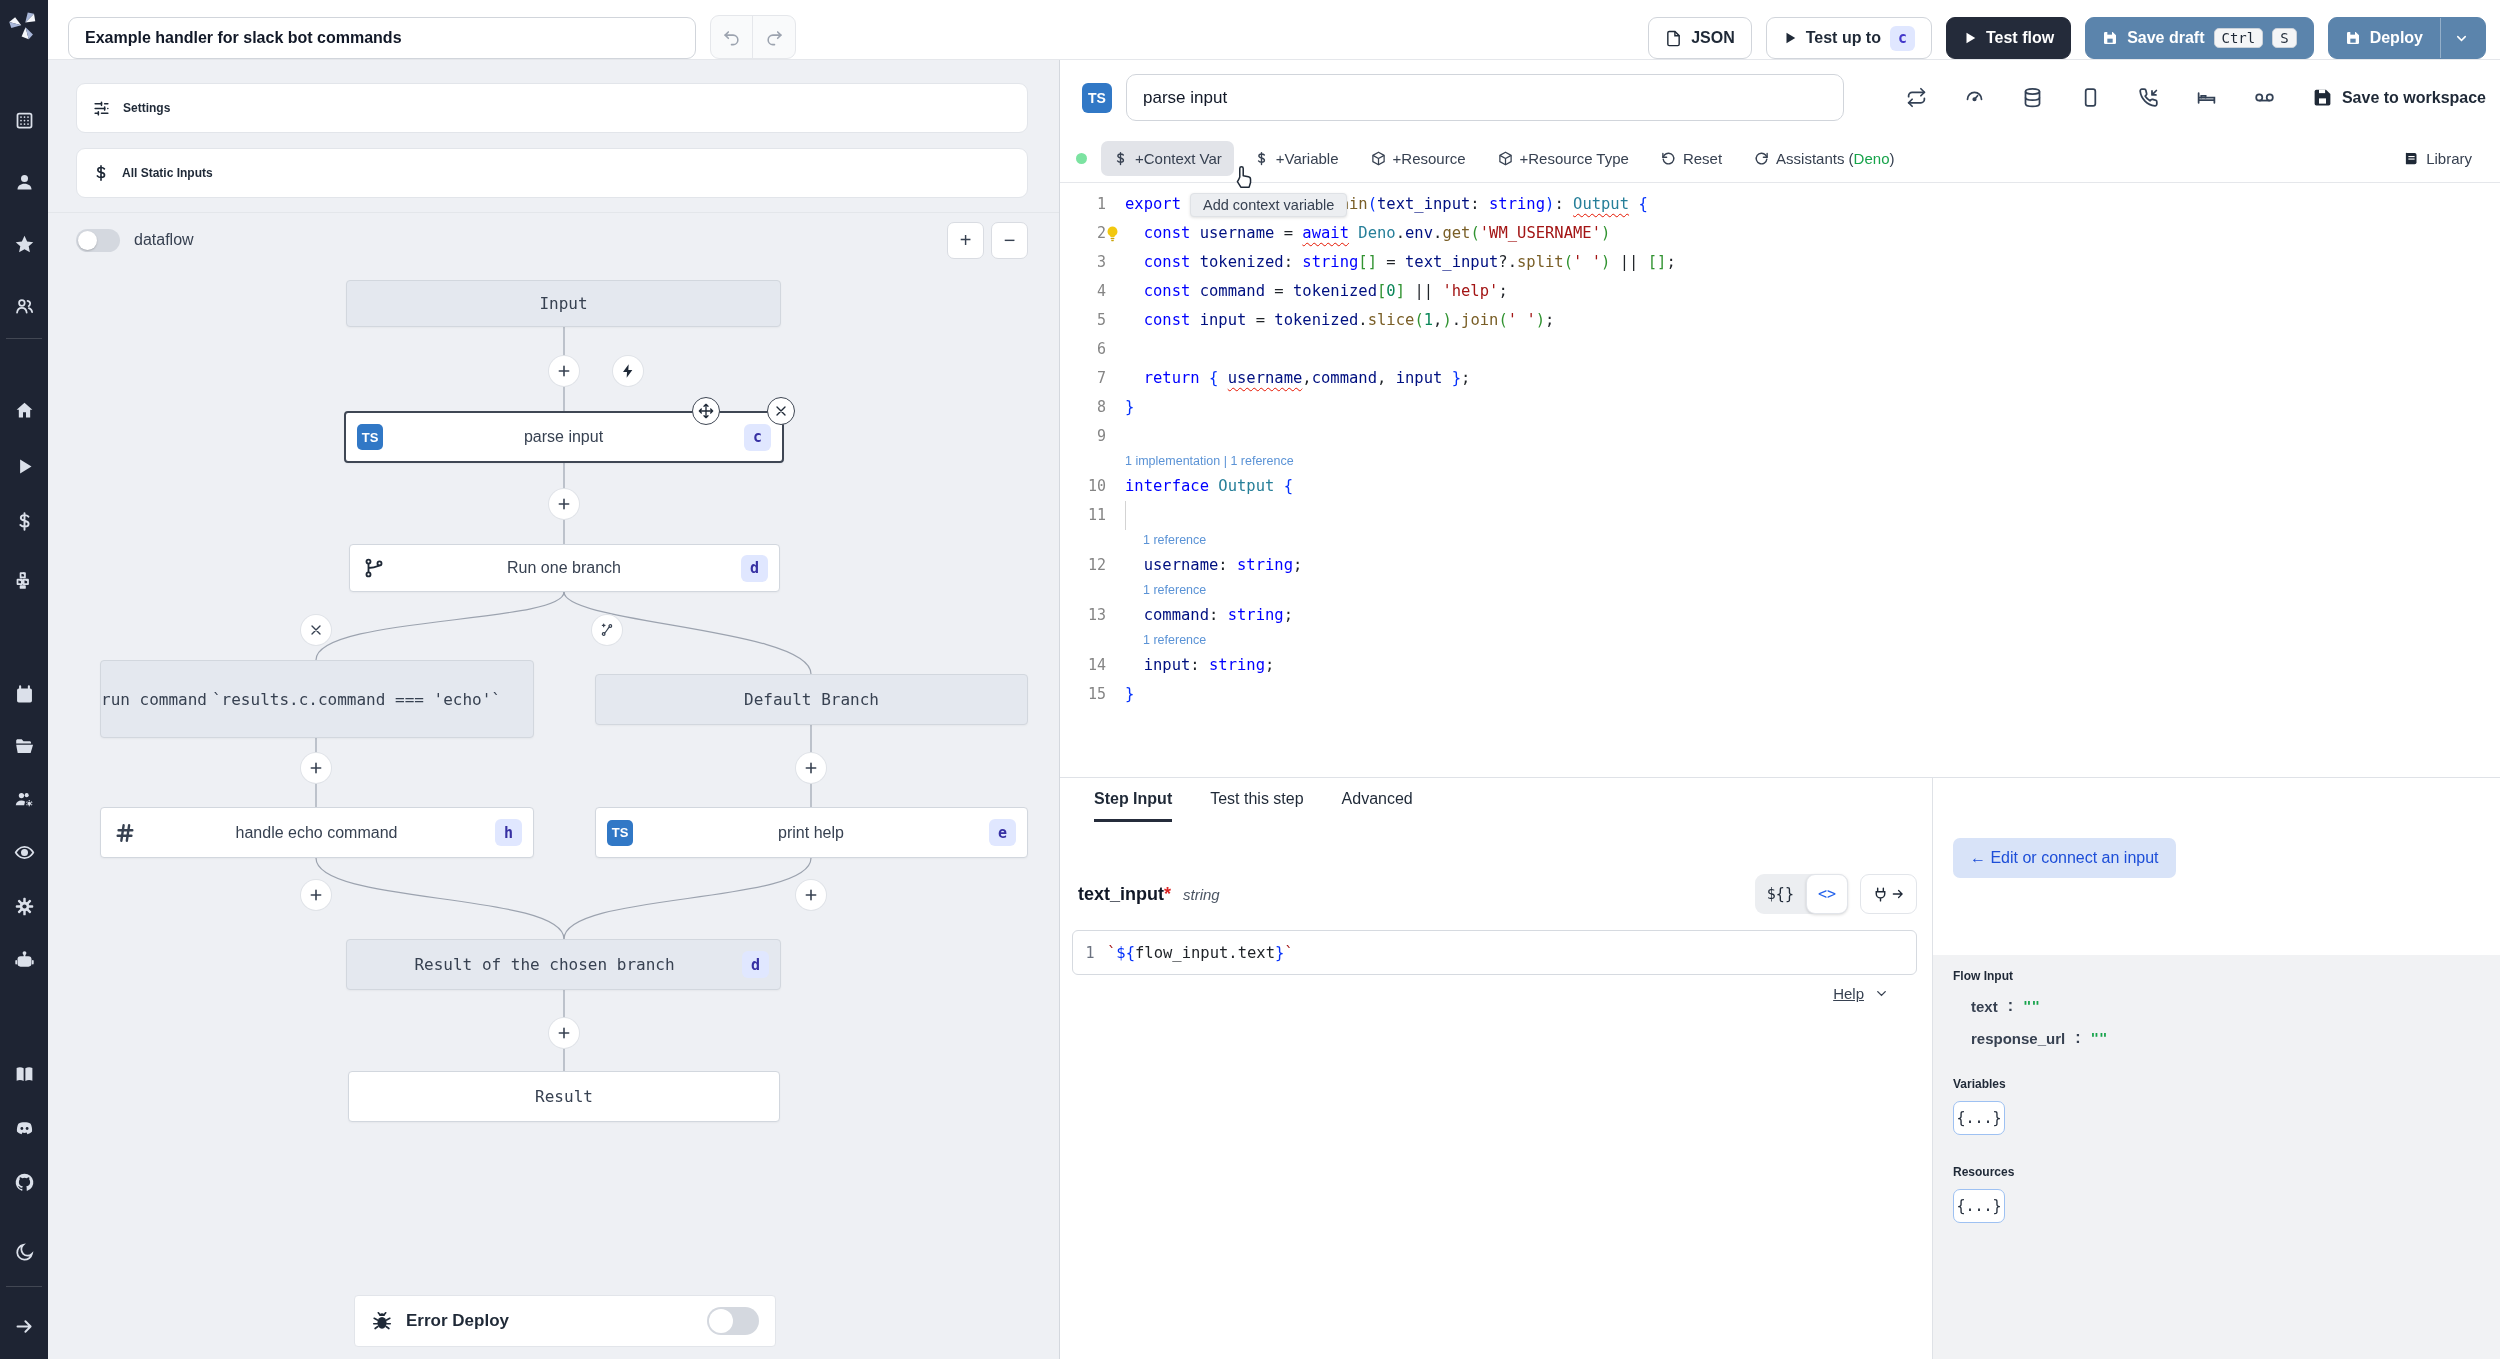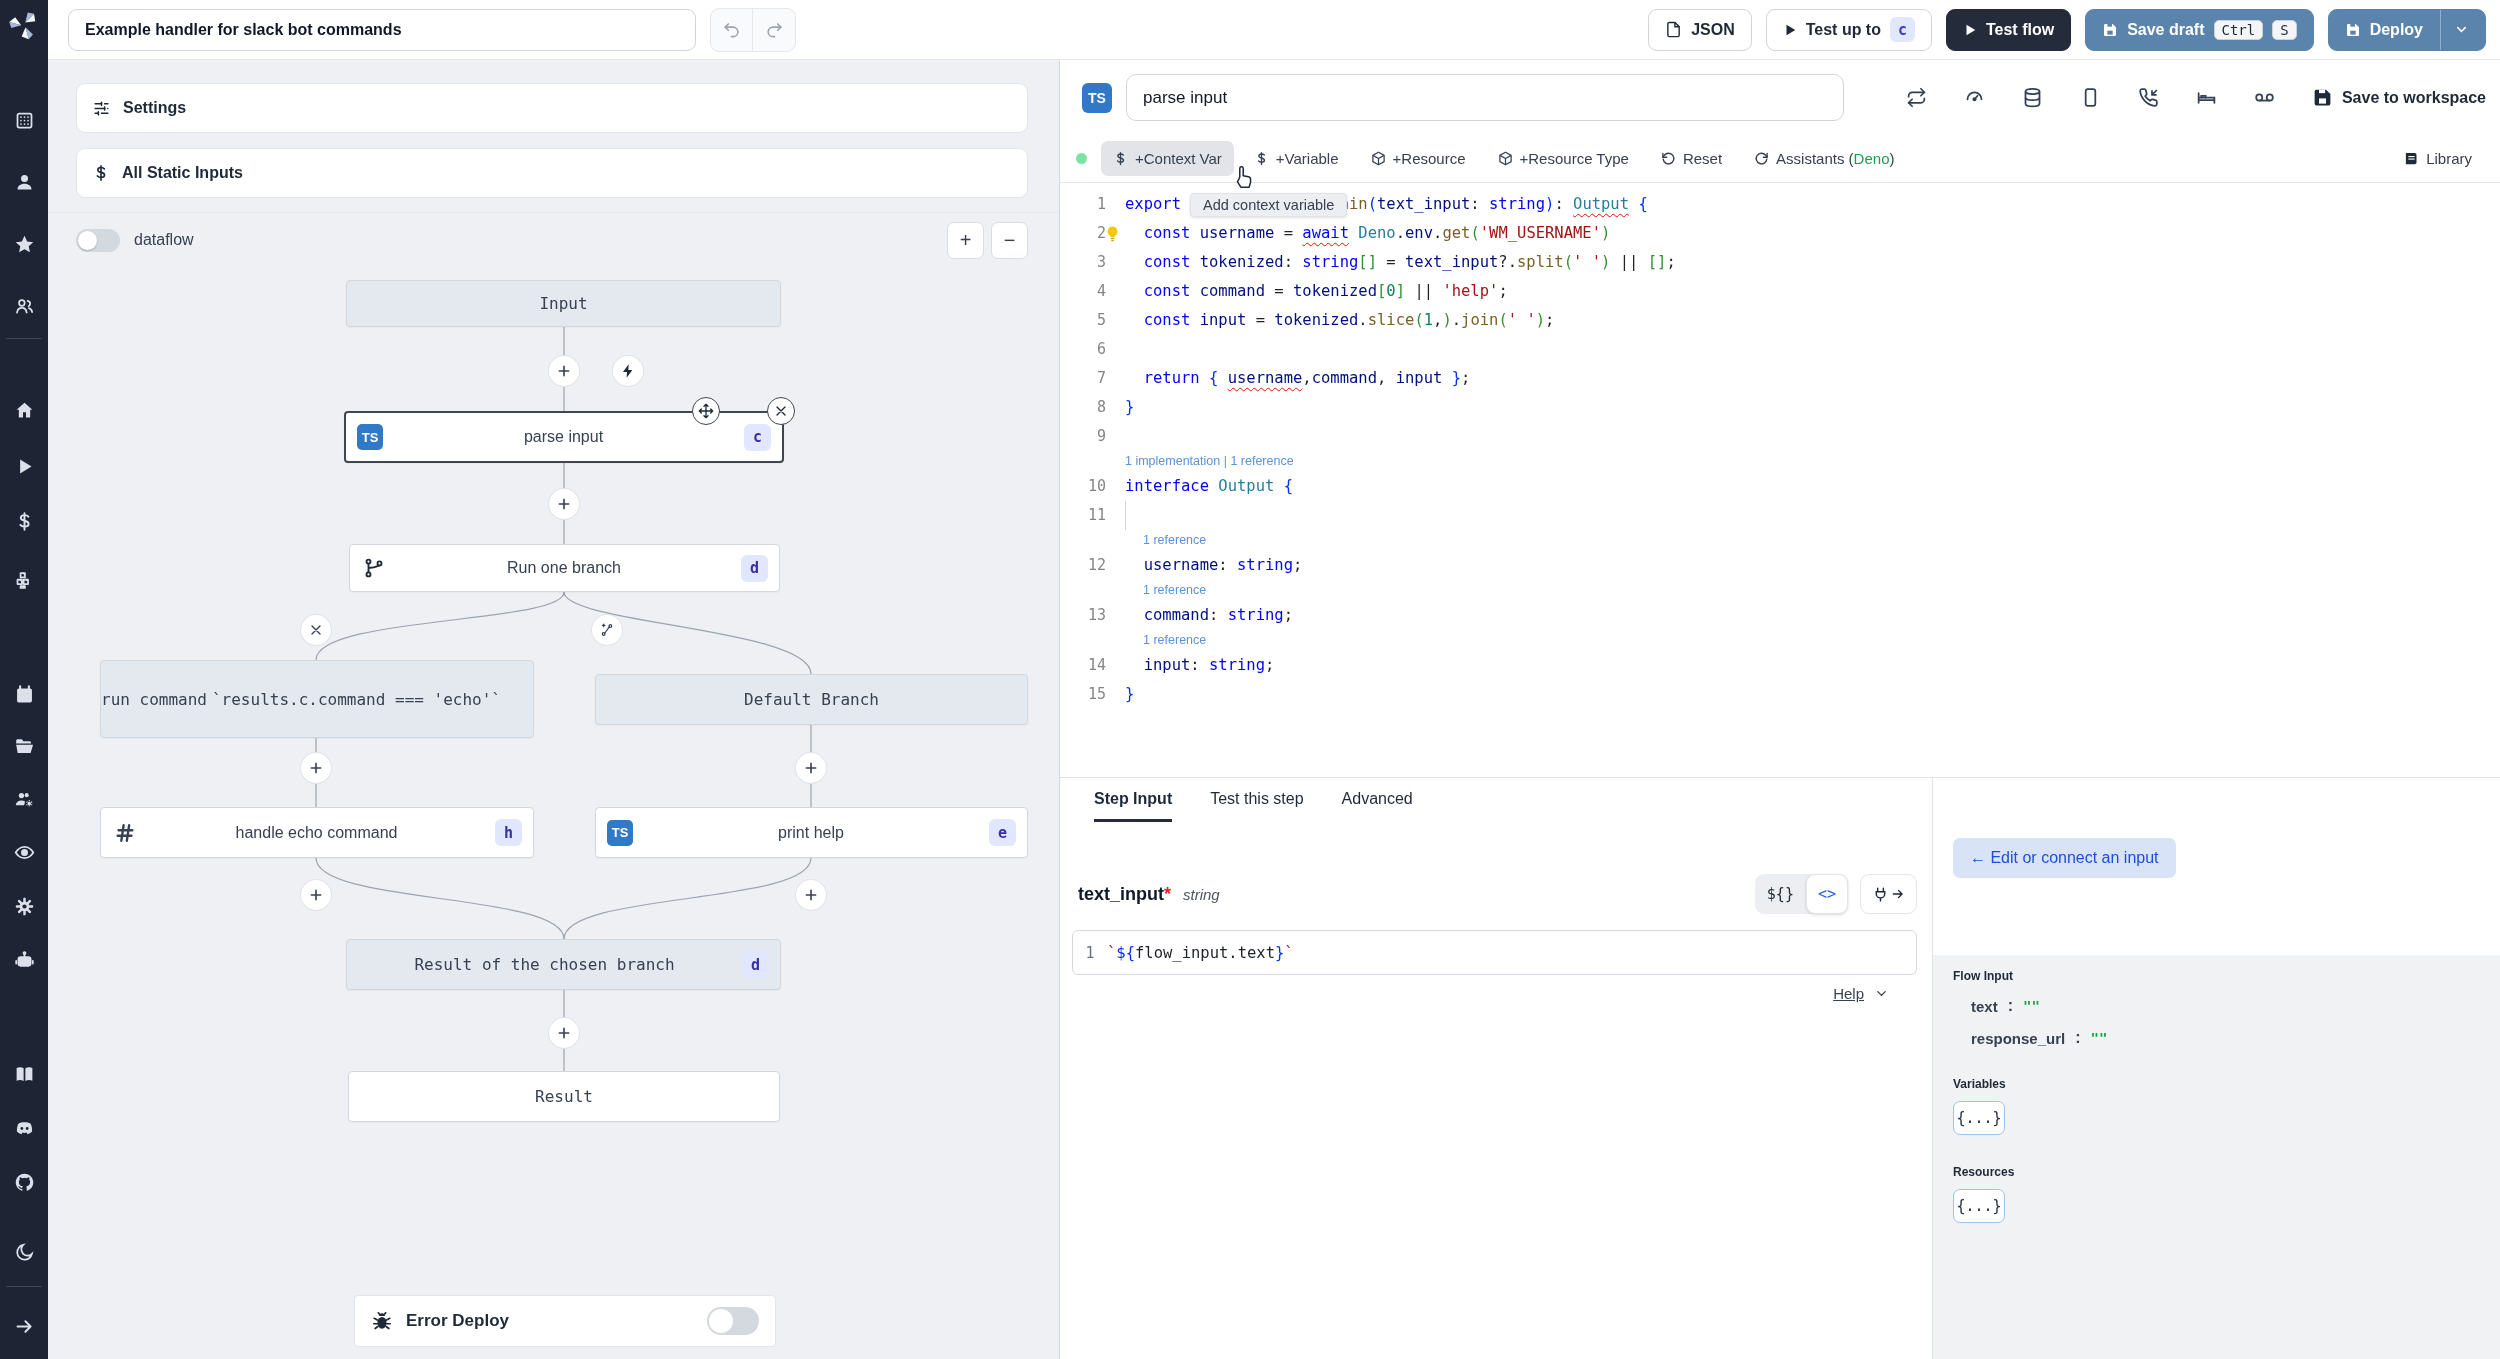--- a/index.html
+++ b/index.html
@@ -12,21 +12,21 @@
   
   .sidebar { position:absolute; left:0; top:0; width:48px; height:1359px; background:#1e2433; z-index:30;
              display:flex; flex-direction:column; align-items:center; }
   .sb-logo { margin-top:8px; width:34px; height:34px; display:flex; align-items:center; justify-content:center; cursor:pointer; }
   .sb-ic { width:48px; height:40px; display:flex; align-items:center; justify-content:center; color:#dbe0ea; cursor:pointer; position:absolute; left:0; }
   .sb-ic svg { width:21px; height:21px; }
   .sb-div { position:absolute; left:6px; width:36px; height:1px; background:rgba(255,255,255,0.16); }
 
   
   .topbar { position:absolute; left:48px; top:0; width:2452px; height:60px; background:#fff; border-bottom:1px solid #e5e7eb;
-            display:flex; align-items:center; padding:0 14px 0 20px; gap:14px; z-index:20; }
+            display:flex; align-items:flex-end; padding:0 14px 0 20px; gap:14px; z-index:20; }
   .title-box { width:628px; height:42px; border:1px solid #d1d5db; border-radius:9px; display:flex; align-items:center;
                padding:0 16px; font-size:16px; font-weight:700; color:#111827; }
   .undo-grp { display:flex; border:1px solid #e5e7eb; border-radius:9px; overflow:hidden; background:#f9fafb; }
   .undo-btn { width:42px; height:42px; display:flex; align-items:center; justify-content:center; color:#9ca3af; border-right:1px solid #e5e7eb; cursor:pointer;}
   .undo-btn:last-child { border-right:none; }
   .path-grp { height:42px; border:1px solid #d1d5db; border-radius:9px; display:flex; align-items:stretch; overflow:hidden; width:576px; }
   .path-chip { background:#d9dde3; display:flex; align-items:center; gap:8px; padding:0 16px; font-size:16px; font-weight:700; color:#1f2937; }
   .path-val { display:flex; align-items:center; padding:0 14px; font-size:16px; color:#111827; }
   .tb-spacer { flex:1; }
   .tb-btn { height:42px; border:1px solid #d1d5db; border-radius:9px; background:#fff; display:flex; align-items:center; gap:9px;
@@ -36,21 +36,21 @@
   .tb-dark { background:#242b3a; border-color:#242b3a; color:#fff; }
   .tb-blue { background:#5b84ac; border-color:#5b84ac; color:#fff; }
   .kbd { background:#f4f5f7; border:1px solid #cbd2da; color:#1f2937; border-radius:5px; padding:1px 7px; font-size:14px; font-weight:400; }
   .deploy-split { width:1px; align-self:stretch; background:rgba(255,255,255,0.35); margin:0 4px 0 8px; }
 
   .content { position:absolute; left:48px; top:60px; width:2452px; height:1299px; }
 
   
   .flow-panel { position:absolute; left:0; top:0; width:1012px; height:1299px; background:#eef0f4; border-right:1px solid #d4d8de; overflow:hidden; }
   .card { position:absolute; left:28px; width:952px; background:#fff; border:1px solid #e2e5ea; border-radius:9px;
-          display:flex; align-items:center; gap:12px; padding:0 15px; font-size:16px; font-weight:700; color:#1f2937; cursor:pointer;text-align:center; }
+          display:flex; align-items:center; gap:12px; padding:0 15px; font-size:12px; font-weight:700; color:#1f2937; cursor:pointer;text-align:center; }
   .flow-hdr-sep { position:absolute; left:0; top:152px; width:1012px; height:1px; background:#e3e6ea; }
   .dataflow-row { position:absolute; left:28px; top:160px; width:952px; height:40px; display:flex; align-items:center; gap:14px; }
   .toggle { width:44px; height:23px; border-radius:12px; background:#d4d8df; position:relative; cursor:pointer; flex:none; }
   .toggle .knob { position:absolute; left:2px; top:2px; width:19px; height:19px; border-radius:50%; background:#fff; box-shadow:0 1px 2px rgba(0,0,0,0.2); }
   .df-label { font-size:16px; color:#374151; }
   .zoom-btns { margin-left:auto; display:flex; gap:7px; }
   .zoom-btn { width:37px; height:37px; background:#fff; border:1px solid #d9dce2; border-radius:7px; display:flex; align-items:center;
               justify-content:center; font-size:20px; color:#374151; cursor:pointer; }
 
   .edges { position:absolute; left:0; top:0; width:1012px; height:1299px; pointer-events:none; }

